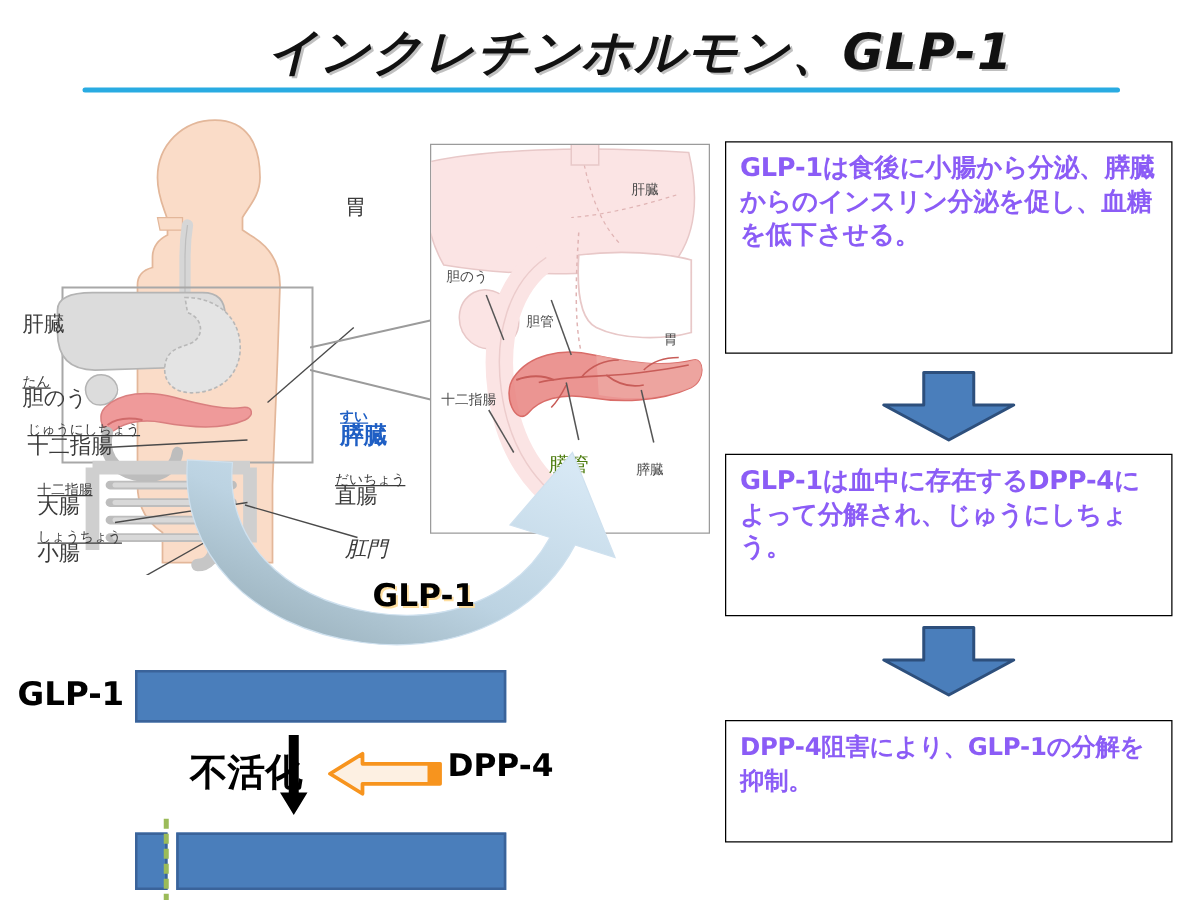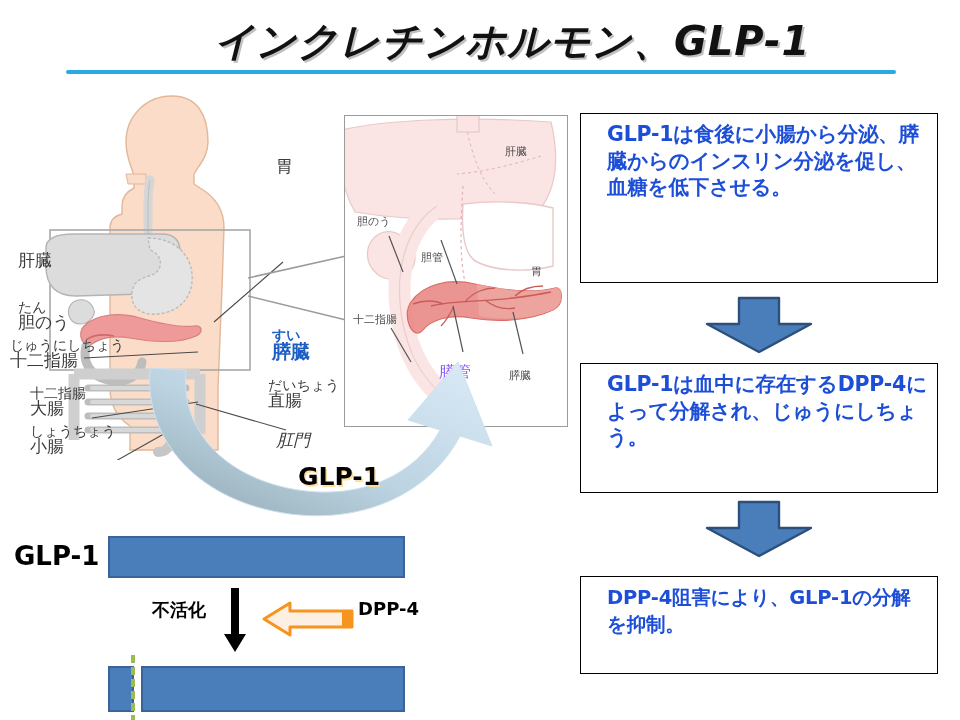--- a/index.html
+++ b/index.html
@@ -24,67 +24,67 @@
   #title-rule{
     left:66px;top:70px;width:830px;height:4px;background:#29abe2;border-radius:2px;
   }
 
   
   #body-figure{left:22px;top:88px;width:320px;height:370px;}
   .anat-label{
     font-size:17px;color:#3b3b3b;white-space:nowrap;line-height:1.0;
     font-family:"DejaVu Sans","Liberation Sans",sans-serif;
   }
-  .anat-label .ruby{display:block;font-size:14px;color:#3b3b3b;letter-spacing:0px;}
+  .anat-label .ruby{display:block;font-size:11px;color:#3b3b3b;letter-spacing:0px;text-decoration:underline;}
   .anat-label.blue,.anat-label.blue .ruby{color:#1f5fc4;font-weight:bold;}
 
   
   #inset-panel{
     left:344px;top:115px;width:222px;height:310px;
     background:#fff;border:1px solid #9b9b9b;
   }
   .inset-label{
     position:absolute;font-size:11px;color:#4a4a4a;white-space:nowrap;
     font-family:"DejaVu Sans","Liberation Sans",sans-serif;
   }
-  .inset-label.big{font-size:16px;color:#8b5cf6;}
+  .inset-label.big{font-size:16px;color:#4d7c0f;}
 
   
   #glp1-curve{left:140px;top:350px;width:400px;height:190px;}
   #glp1-curve-label{
     left:298px;top:462px;font-size:25px;font-weight:bold;color:#000;
     text-shadow:1.5px 1.5px 0 rgba(255,220,150,.9);
   }
 
   
   .infobox{
     border:1px solid #000;background:#fff;box-sizing:border-box;
-    padding:7px 9px 6px 26px;
+    padding:7px 9px 6px 11px;
     font-size:20.5px;font-weight:bold;line-height:1.30;
-    letter-spacing:-0.2px;color:#1d4ed8;
+    letter-spacing:-0.2px;color:#8b5cf6;
   }
   #infobox-1{left:580px;top:113px;width:358px;height:170px;}
   #infobox-2{left:580px;top:363px;width:358px;height:130px;}
   #infobox-3{left:580px;top:576px;width:358px;height:98px;}
   #infobox-3 .infobox-inner{font-size:19.5px;}
 
   .flow-arrow{width:116px;height:58px;}
 
   
   #glp1-bar-label{left:14px;top:541px;font-size:26px;font-weight:bold;}
   .pep-bar{background:#4a7ebb;border:2px solid #3a639a;box-sizing:border-box;}
   #bar-intact{left:108px;top:536px;width:297px;height:42px;}
   #bar-frag-small{left:108px;top:666px;width:26px;height:46px;}
   #bar-frag-large{left:141px;top:666px;width:264px;height:46px;}
   #cleave-line{
     left:131px;top:655px;width:0;height:68px;
     border-left:4px dashed #9bbb59;
   }
-  #inactivation-label{left:152px;top:598px;font-size:18px;font-weight:bold;}
-  #dpp4-label{left:358px;top:598px;font-size:18px;font-weight:bold;}
+  #inactivation-label{left:152px;top:598px;font-size:30px;font-weight:bold;}
+  #dpp4-label{left:358px;top:598px;font-size:25px;font-weight:bold;}
   #down-arrow-black{left:222px;top:588px;width:26px;height:66px;}
   #dpp4-arrow{left:262px;top:600px;width:92px;height:38px;}
 </style>
 </head>
 <body>
 
 <div class="abs" id="title-bar">
   <span id="title-text">インクレチンホルモン、GLP-1</span>
 </div>
 <div class="abs" id="title-rule"></div>
@@ -156,21 +156,21 @@
 </div>
 
 <div class="abs anat-label" style="left:18px;top:252px;">
   <span class="ruby"></span>
   <span>肝臓</span>
 </div>
 <div class="abs anat-label" style="left:18px;top:300px;">
   <span class="ruby">たん</span>
   <span>胆のう</span>
 </div>
-<div class="abs anat-label" style="left:10px;top:338px;">
+<div class="abs anat-label" style="left:22px;top:338px;">
   <span class="ruby">じゅうにしちょう</span>
   <span>十二指腸</span>
 </div>
 <div class="abs anat-label" style="left:30px;top:386px;">
   <span class="ruby">十二指腸</span>
   <span>大腸</span>
 </div>
 <div class="abs anat-label" style="left:30px;top:424px;">
   <span class="ruby">しょうちょう</span>
   <span>小腸</span>

